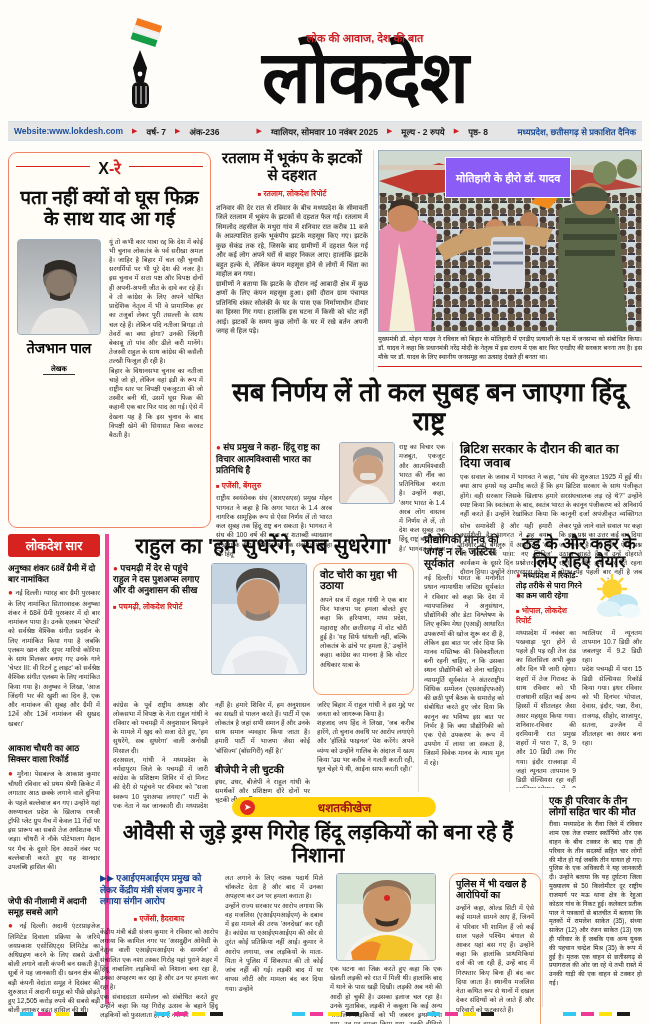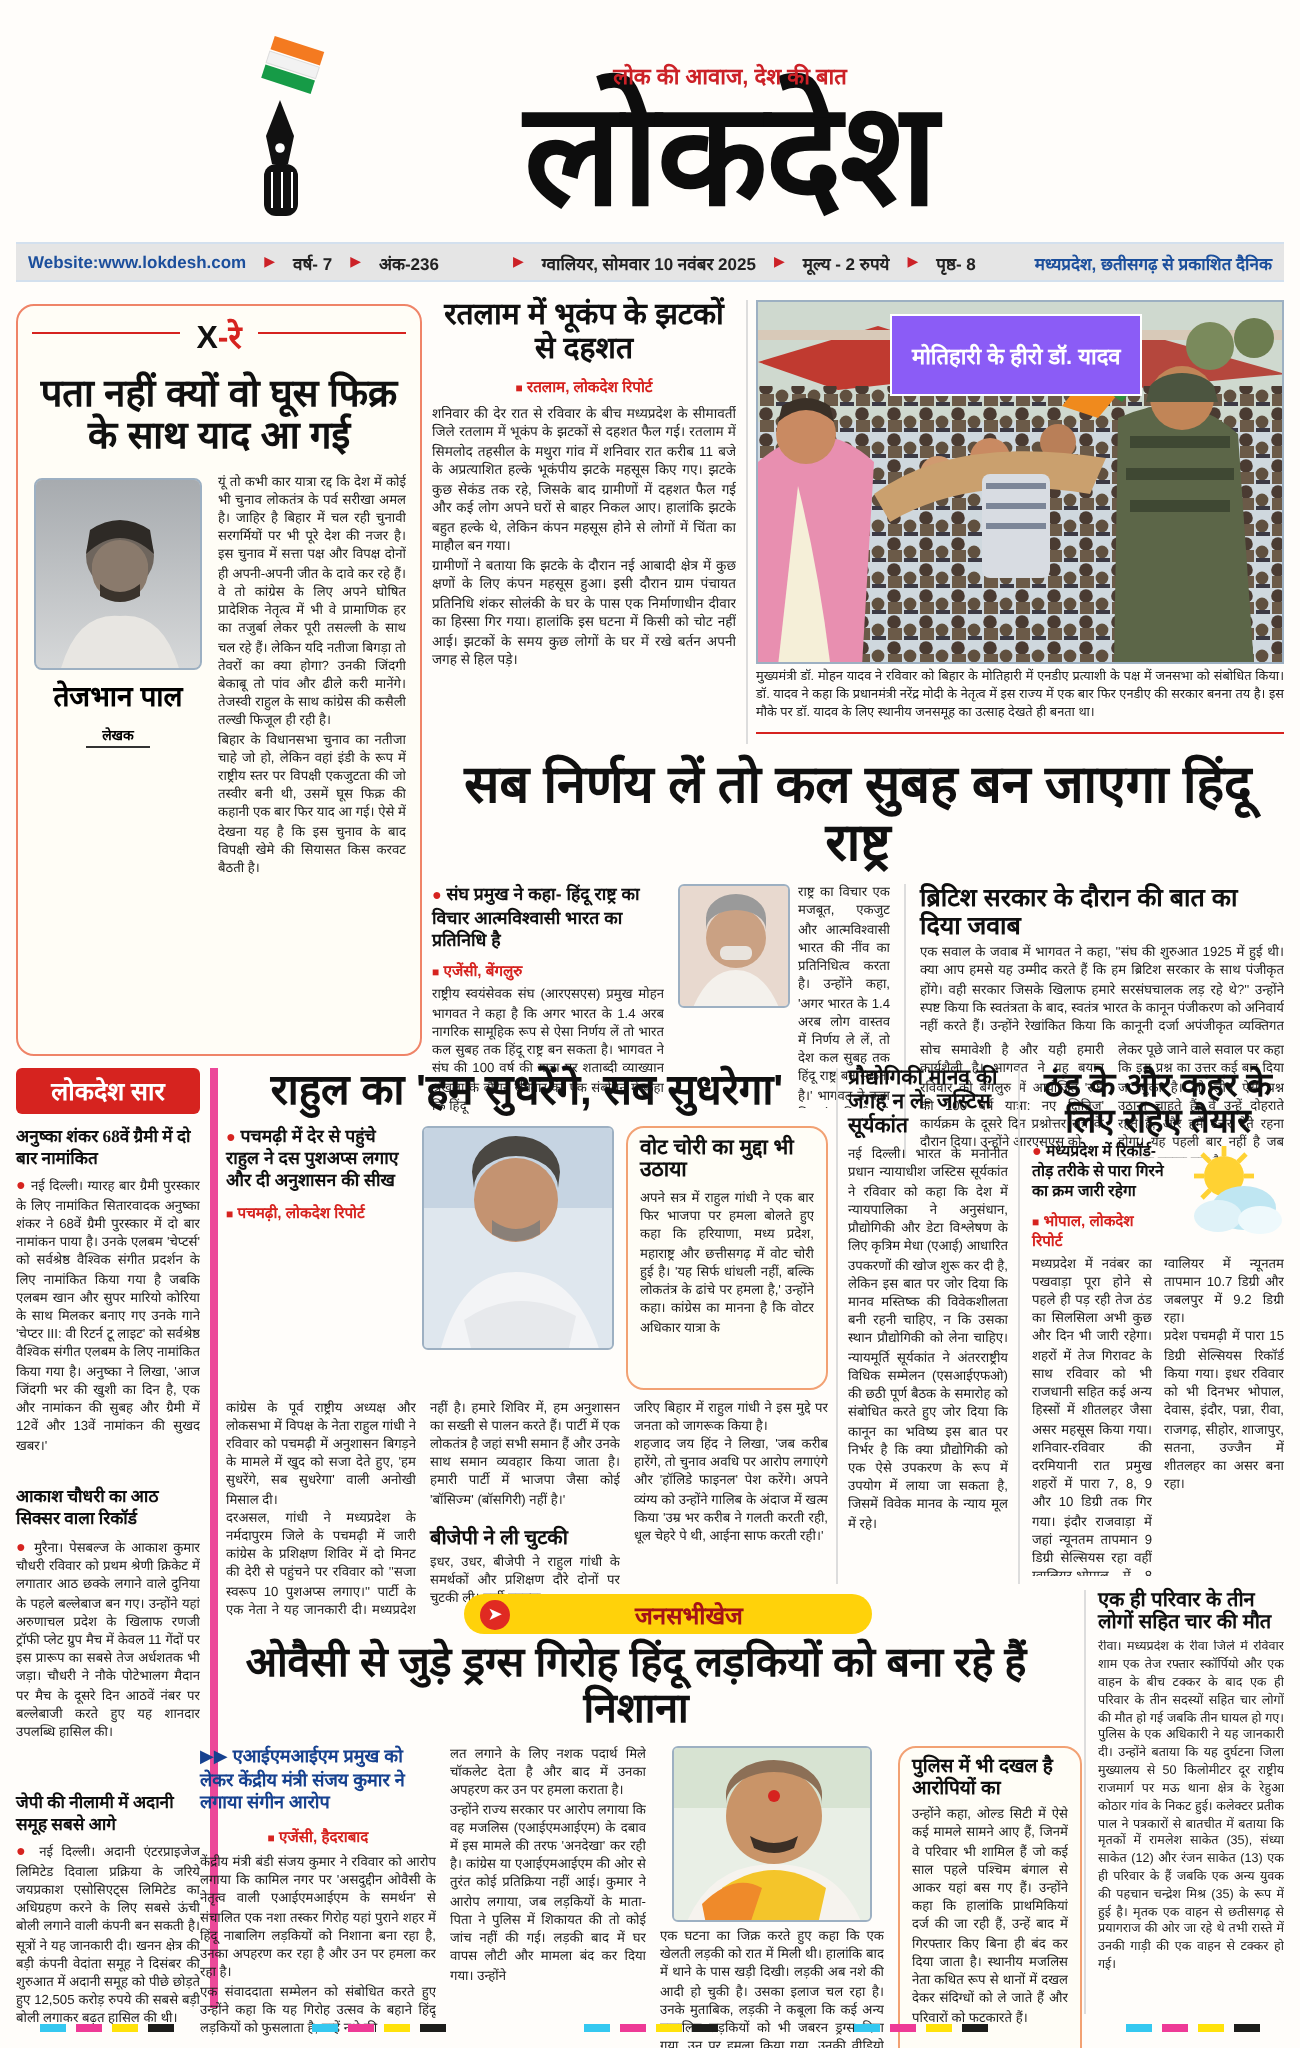--- a/index.html
+++ b/index.html
@@ -283,21 +283,21 @@
     </div>
     <div style="display:flex; gap:6px; margin-top:3px;">
       <div class="tiny" style="flex:1; height:160px;">मध्यप्रदेश में नवंबर का पखवाड़ा पूरा होने से पहले ही पड़ रही तेज ठंड का सिलसिला अभी कुछ और दिन भी जारी रहेगा। शहरों में तेज गिरावट के साथ रविवार को भी राजधानी सहित कई अन्य हिस्सों में शीतलहर जैसा असर महसूस किया गया। शनिवार-रविवार की दरमियानी रात प्रमुख शहरों में पारा 7, 8, 9 और 10 डिग्री तक गिर गया। इंदौर राजवाड़ा में जहां न्यूनतम तापमान 9 डिग्री सेल्सियस रहा वहीं ग्वालियर-भोपाल में 8 डिग्री दर्ज किया गया।</div>
       <div class="tiny" style="flex:1; height:160px;">ग्वालियर में न्यूनतम तापमान 10.7 डिग्री और जबलपुर में 9.2 डिग्री रहा।
 प्रदेश पचमढ़ी में पारा 15 डिग्री सेल्सियस रिकॉर्ड किया गया। इधर रविवार को भी दिनभर भोपाल, देवास, इंदौर, पन्ना, रीवा, राजगढ़, सीहोर, शाजापुर, सतना, उज्जैन में शीतलहर का असर बना रहा।</div>
     </div>
   </div>
 
   <div class="abs sansani" style="left:232px; top:797px; width:204px; height:20px;">
     <span class="tg">➤</span>
-    <span class="txt">जनसभीखेज</span>
+    <span class="txt">धशतकीखेज</span>
   </div>
 
   <div class="abs" style="left:100px; top:821px; width:436px;">
     <div class="headline" style="font-size:20.5px; text-align:center;">ओवैसी से जुड़े ड्रग्स गिरोह हिंदू लड़कियों को बना रहे हैं निशाना</div>
     <div style="display:flex; gap:7px; margin-top:6px;">
       <div style="width:118px; flex:none;">
         <div class="subbold" style="color:#16418f; font-size:9px;">
           <span>▶▶</span> <span>एआईएमआईएम प्रमुख को लेकर केंद्रीय मंत्री संजय कुमार ने लगाया संगीन आरोप</span>
         </div>
         <div class="byline" style="text-align:center; margin:5px 0 4px;"><span class="sq">■</span> <span>एजेंसी, हैदराबाद</span></div>

